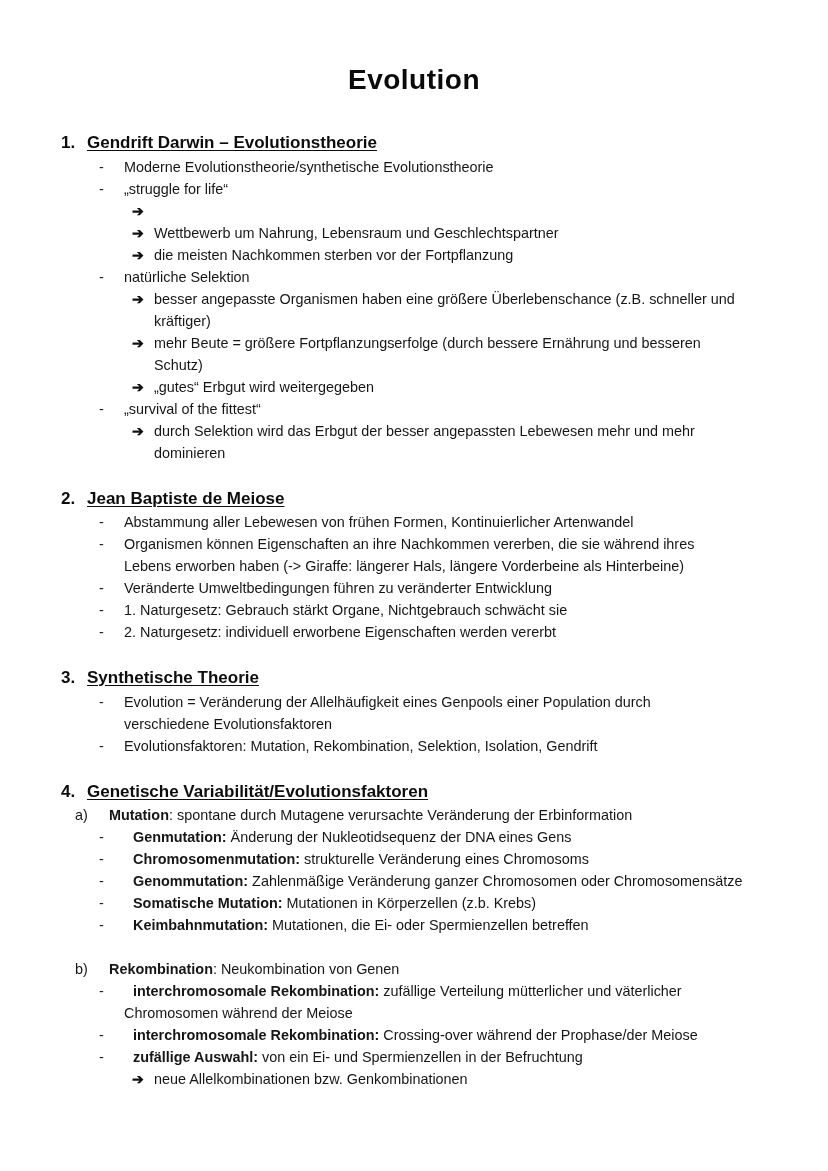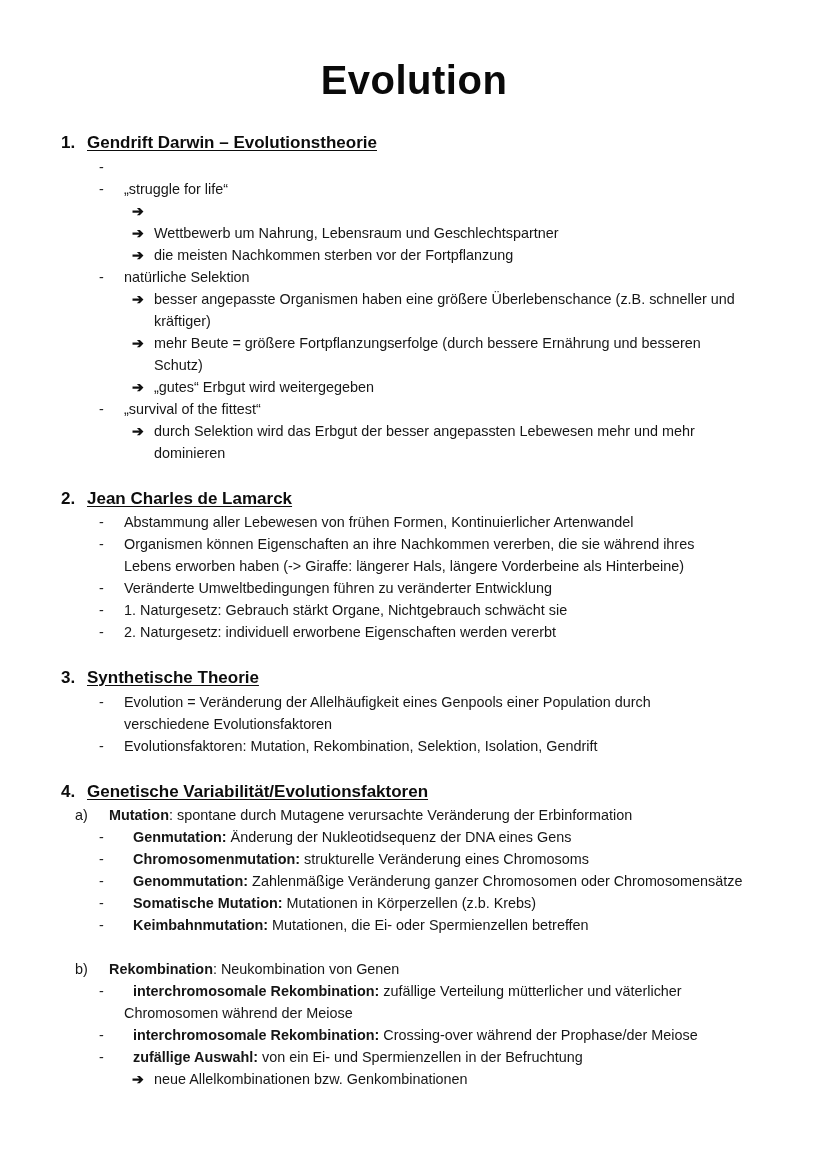--- a/index.html
+++ b/index.html
@@ -3,21 +3,21 @@
 <meta charset="utf-8">
 <style>
   html, body { margin: 0; padding: 0; background: #ffffff; }
   body {
     width: 828px; height: 1171px; overflow: hidden; position: relative;
     font-family: "Liberation Sans", sans-serif; color: #111111;
   }
   .page { position: absolute; left: 0; top: 0; width: 828px; height: 1171px; }
   .title {
     position: absolute; left: 0; width: 828px; top: 52px; text-align: center;
-    font-family: "Liberation Sans", sans-serif; font-weight: bold; font-size: 40px;
+    font-family: "Liberation Sans", sans-serif; font-weight: bold; font-size: 28px;
     line-height: 56px; letter-spacing: 0.5px; color: #0a0a0a;
   }
   .h {
     position: absolute; left: 61px; font-weight: bold; font-size: 17px; line-height: 22px;
     color: #0d0d0d; white-space: nowrap;
   }
   .h .num { display: inline-block; width: 26px; }
   .h .txt { text-decoration: underline; text-underline-offset: 2px; }
   .line {
     position: absolute; font-size: 14.4px; line-height: 22px; white-space: nowrap; color: #161616;
@@ -34,20 +34,21 @@
 
 <div class="page">
 
   <div class="title">Evolution</div>
 
   <div class="h" style="top:132px">
     <span class="num">1.</span><span class="txt">Gendrift Darwin – Evolutionstheorie</span>
   </div>
 
   <span class="dash" style="top:156px">-</span>
+  <span class="line" style="left:124px;top:156px">Moderne Evolutionstheorie/synthetische Evolutionstheorie</span>
 
   <span class="dash" style="top:178px">-</span>
   <span class="line" style="left:124px;top:178px">„struggle for life“</span>
 
   <span class="arrow" style="top:200px">➔</span>
   <span class="arrow" style="top:222px">➔</span>
   <span class="line" style="left:154px;top:222px">Wettbewerb um Nahrung, Lebensraum und Geschlechtspartner</span>
   <span class="arrow" style="top:244px">➔</span>
   <span class="line" style="left:154px;top:244px">die meisten Nachkommen sterben vor der Fortpflanzung</span>
 
@@ -63,21 +64,21 @@
   <span class="arrow" style="top:376px">➔</span>
   <span class="line" style="left:154px;top:376px">„gutes“ Erbgut wird weitergegeben</span>
 
   <span class="dash" style="top:398px">-</span>
   <span class="line" style="left:124px;top:398px">„survival of the fittest“</span>
   <span class="arrow" style="top:420px">➔</span>
   <span class="line" style="left:154px;top:420px">durch Selektion wird das Erbgut der besser angepassten Lebewesen mehr und mehr</span>
   <span class="line" style="left:154px;top:442px">dominieren</span>
 
   <div class="h" style="top:488px">
-    <span class="num">2.</span><span class="txt">Jean Charles de Lamarck</span>
+    <span class="num">2.</span><span class="txt">Jean Baptiste de Meiose</span>
   </div>
   <span class="dash" style="top:511px">-</span>
   <span class="line" style="left:124px;top:511px">Abstammung aller Lebewesen von frühen Formen, Kontinuierlicher Artenwandel</span>
   <span class="dash" style="top:533px">-</span>
   <span class="line" style="left:124px;top:533px">Organismen können Eigenschaften an ihre Nachkommen vererben, die sie während ihres</span>
   <span class="line" style="left:124px;top:555px">Lebens erworben haben (-&gt; Giraffe: längerer Hals, längere Vorderbeine als Hinterbeine)</span>
   <span class="dash" style="top:577px">-</span>
   <span class="line" style="left:124px;top:577px">Veränderte Umweltbedingungen führen zu veränderter Entwicklung</span>
   <span class="dash" style="top:599px">-</span>
   <span class="line" style="left:124px;top:599px">1. Naturgesetz: Gebrauch stärkt Organe, Nichtgebrauch schwächt sie</span>

